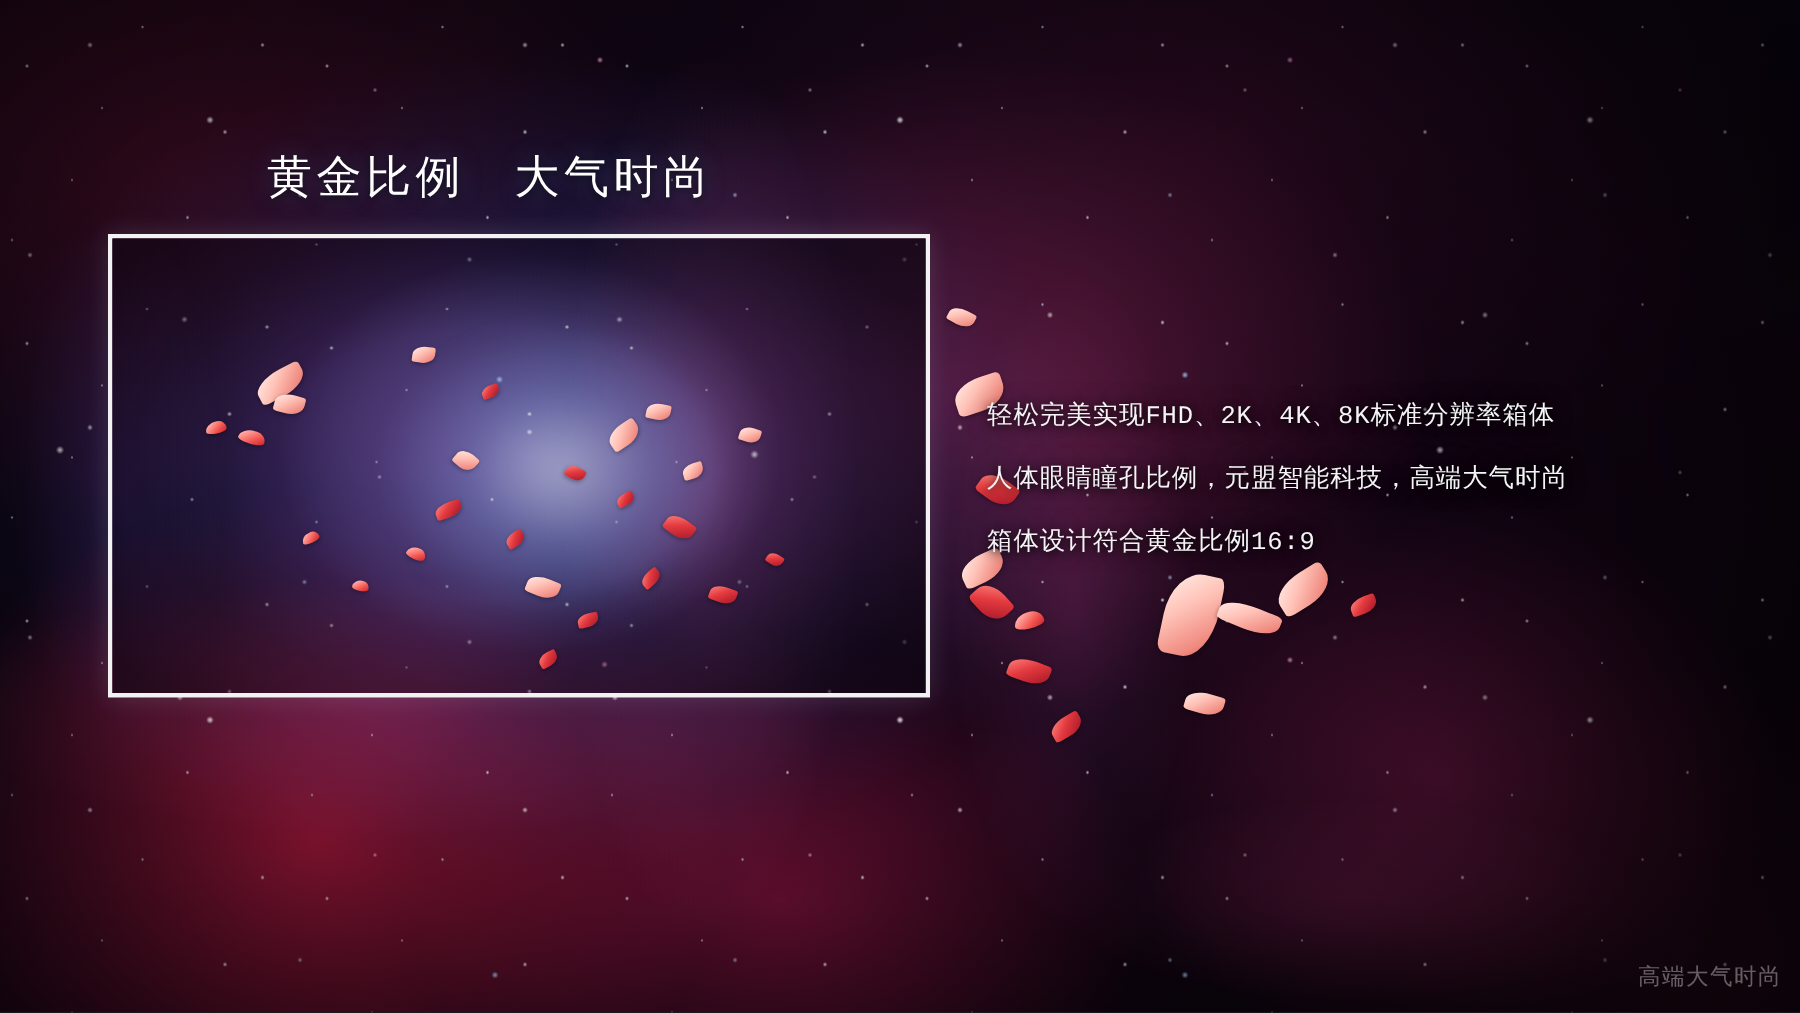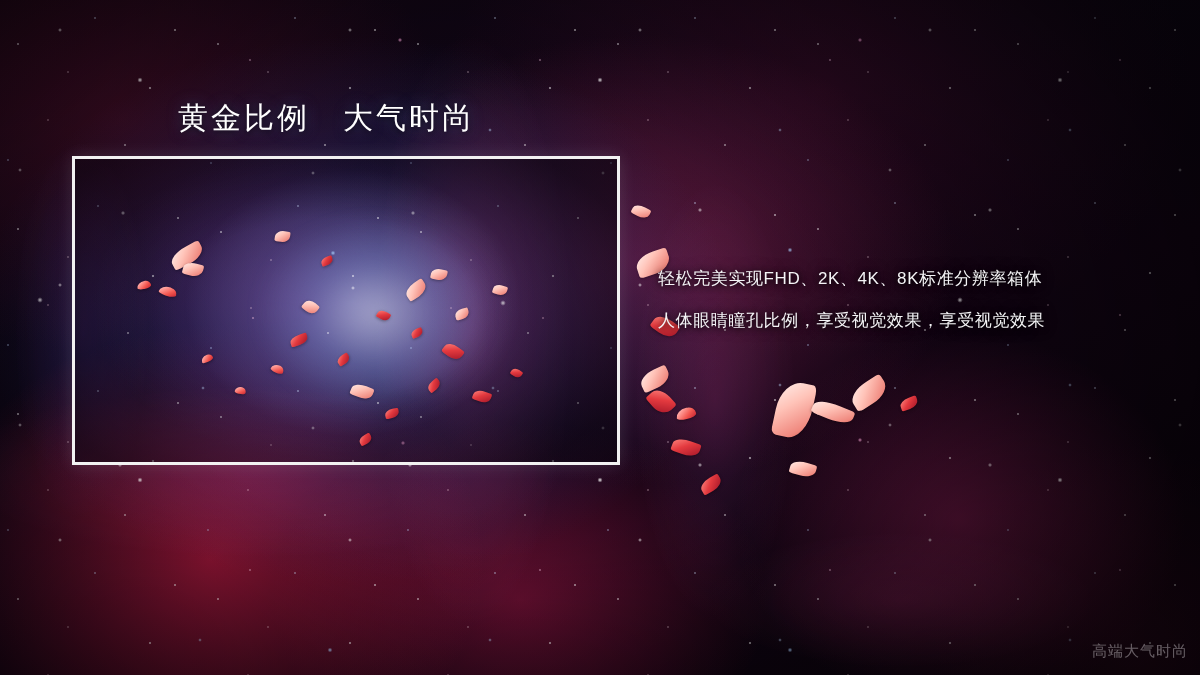--- a/index.html
+++ b/index.html
@@ -82,21 +82,21 @@
   .petal{position:absolute;border-radius:60% 10% 55% 15%/55% 15% 60% 12%;
     background:linear-gradient(140deg,#ffd8d4 0%,#ff9b96 28%,#f2564f 62%,#c01f2e 100%);
     box-shadow:0 1px 3px rgba(0,0,0,.35);}
   .petal.pale{background:linear-gradient(140deg,#fff0ec 0%,#ffc3b8 40%,#f08a80 80%,#d9584f 100%);}
   .petal.deep{background:linear-gradient(140deg,#ff8e86 0%,#e43a3f 45%,#9e1326 100%);}
   .petal.sliver{border-radius:60% 40% 55% 45%/80% 70% 35% 25%;}
 
   
   .body-text{position:absolute;left:658px;top:258px;color:#f4f4f6;font-size:17px;line-height:42px;
     letter-spacing:.6px;white-space:nowrap;text-shadow:0 1px 6px rgba(0,0,0,.9),0 0 14px rgba(0,0,0,.6);}
-  .body-text .ln{display:block;}
+  .body-text .ln{display:block;font-family:Liberation Mono, monospace;}
 
   
   .watermark{position:absolute;right:12px;bottom:14px;color:rgba(225,220,225,.42);font-size:15px;
     letter-spacing:1px;}
 </style>
 </head>
 <body>
 
 <div class="slide">
 
@@ -164,18 +164,19 @@
       <div class="petal pale" style="left: 776px; top: 382px; width: 36px; height: 56px; transform: rotate(12deg);"></div>
       <div class="petal pale" style="left: 812px; top: 404px; width: 42px; height: 16px; transform: rotate(22deg);"></div>
       <div class="petal pale" style="left: 850px; top: 382px; width: 38px; height: 22px; transform: rotate(-32deg);"></div>
       <div class="petal pale" style="left: 790px; top: 462px; width: 26px; height: 14px; transform: rotate(16deg);"></div>
       <div class="petal deep" style="left: 900px; top: 398px; width: 18px; height: 11px; transform: rotate(-20deg);"></div>
       <div class="petal pale" style="left: 632px; top: 206px; width: 18px; height: 11px; transform: rotate(28deg);"></div>
     </div>
 
   <div class="body-text">
     <span class="ln">轻松完美实现FHD、2K、4K、8K标准分辨率箱体</span>
-    <span class="ln">人体眼睛瞳孔比例，享受视觉效果，享受视觉效果</span>
+    <span class="ln">人体眼睛瞳孔比例，元盟智能科技，高端大气时尚</span>
+    <span class="ln">箱体设计符合黄金比例16:9</span>
   </div>
 
   <div class="watermark">高端大气时尚</div>
 
 </div>
 
 </body></html>

